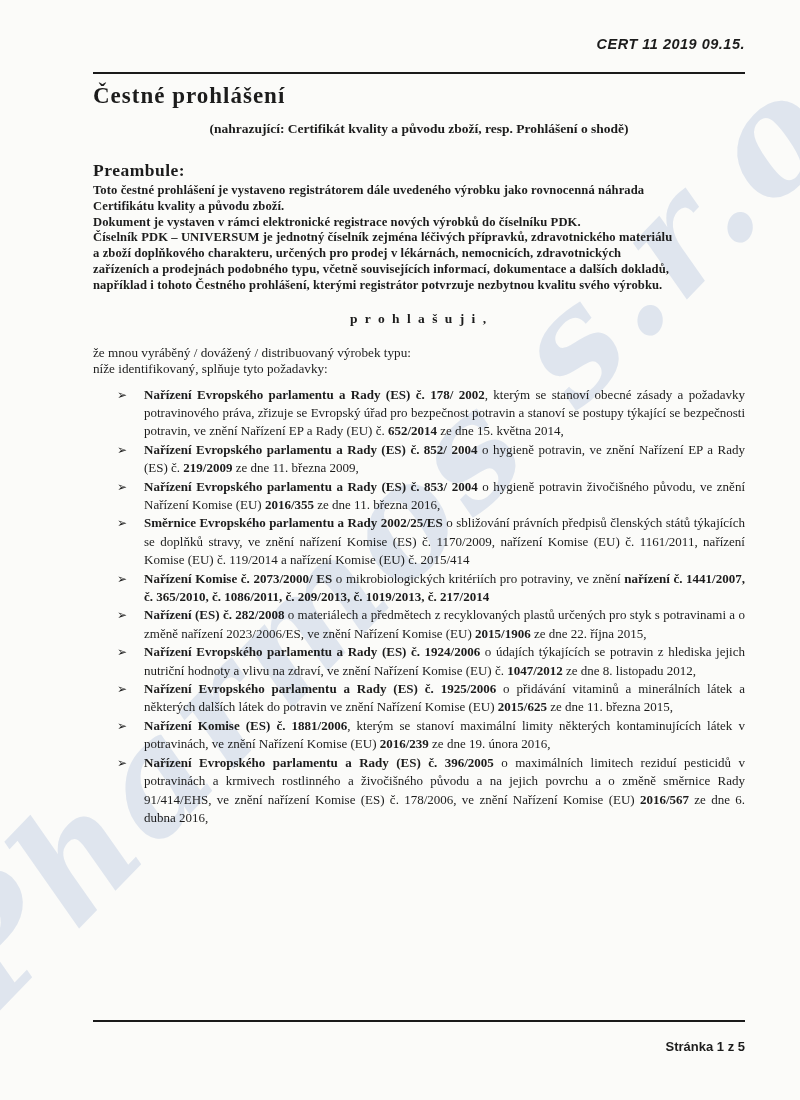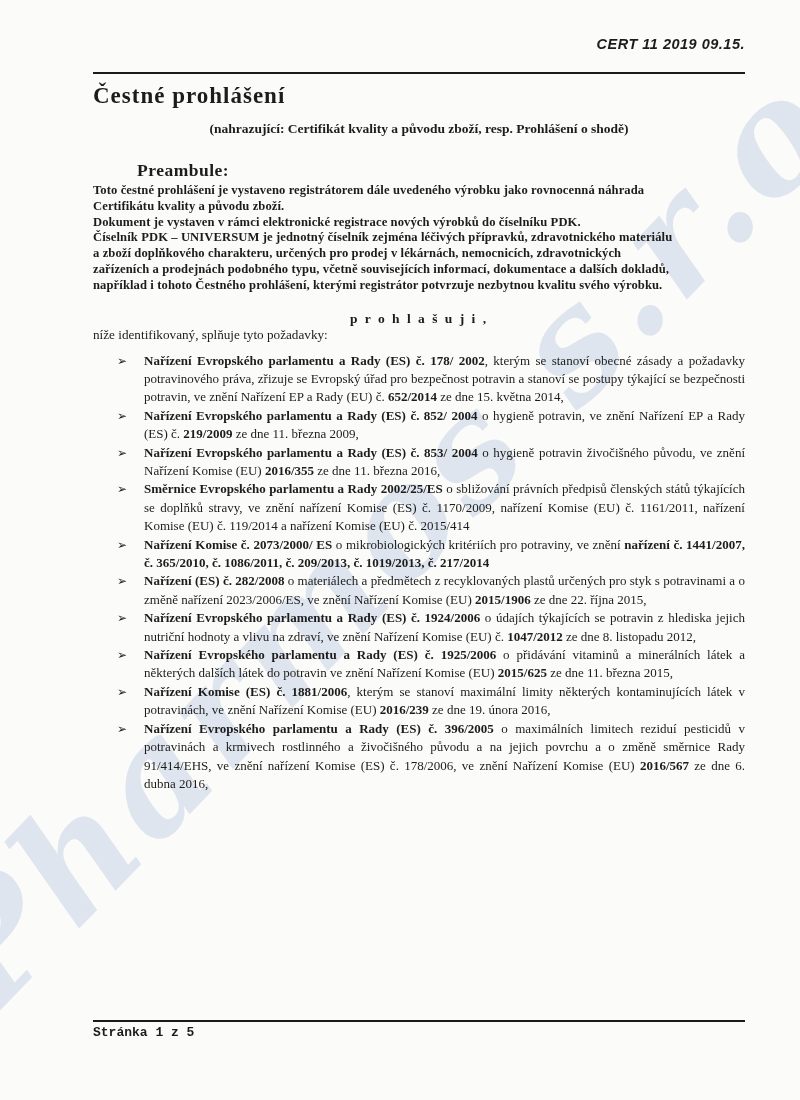--- a/index.html
+++ b/index.html
@@ -64,21 +64,20 @@
     text-align: center;
     font-size: 13.5px;
     font-weight: bold;
   }
 
   .preamble-heading {
     margin-top: 23px;
     font-size: 17.5px;
     font-weight: bold;
     letter-spacing: 0.5px;
-    margin-left: 44px;
   }
 
   .preamble-text {
     margin-top: 2px;
     font-size: 12.6px;
     font-weight: bold;
     line-height: 15.8px;
     white-space: pre-line;
     letter-spacing: 0.1px;
   }
@@ -139,23 +138,23 @@
   .reg-text .b { font-weight: bold; }
 
   .footer {
     position: absolute;
     left: 93px;
     right: 55px;
     top: 1020px;
     z-index: 1;
   }
   .page-num {
-    margin-top: 3px;
-    text-align: left;
-    font-family: Liberation Mono, monospace;
+    margin-top: 17px;
+    text-align: right;
+    font-family: Liberation Sans, sans-serif;
     font-weight: bold;
     font-size: 13px;
   }
 </style>
 </head>
 <body>
 
 <div class="page">
 
   <div class="watermark" style="color: rgb(223, 229, 238);">Pharmos s.r.o.</div>
@@ -176,20 +175,21 @@
 Certifikátu kvality a původu zboží.
 Dokument je vystaven v rámci elektronické registrace nových výrobků do číselníku PDK.
 Číselník PDK – UNIVERSUM je jednotný číselník zejména léčivých přípravků, zdravotnického materiálu
 a zboží doplňkového charakteru, určených pro prodej v lékárnách, nemocnicích, zdravotnických
 zařízeních a prodejnách podobného typu, včetně souvisejících informací, dokumentace a dalších dokladů,
 například i tohoto Čestného prohlášení, kterými registrátor potvrzuje nezbytnou kvalitu svého výrobku.</div>
 
 
     <p class="declare-verb">p r o h l a š u j i ,</p>
 
+    <p class="product-line">že mnou vyráběný / dovážený / distribuovaný výrobek typu:</p>
 
 
     <p class="req-intro">níže identifikovaný, splňuje tyto požadavky:</p>
 
     <div class="reg-list">
         <div class="reg-item">
           <span class="bullet">➢</span>
           <div class="reg-text"><span class="b">Nařízení Evropského parlamentu a Rady (ES) č. 178/ 2002</span><span>, kterým se stanoví obecné zásady a požadavky potravinového práva, zřizuje se Evropský úřad pro bezpečnost potravin a stanoví se postupy týkající se bezpečnosti potravin, ve znění Nařízení EP a Rady (EU) č. </span><span class="b">652/2014</span><span> ze dne 15. května 2014,</span></div>
         </div>
         <div class="reg-item">

